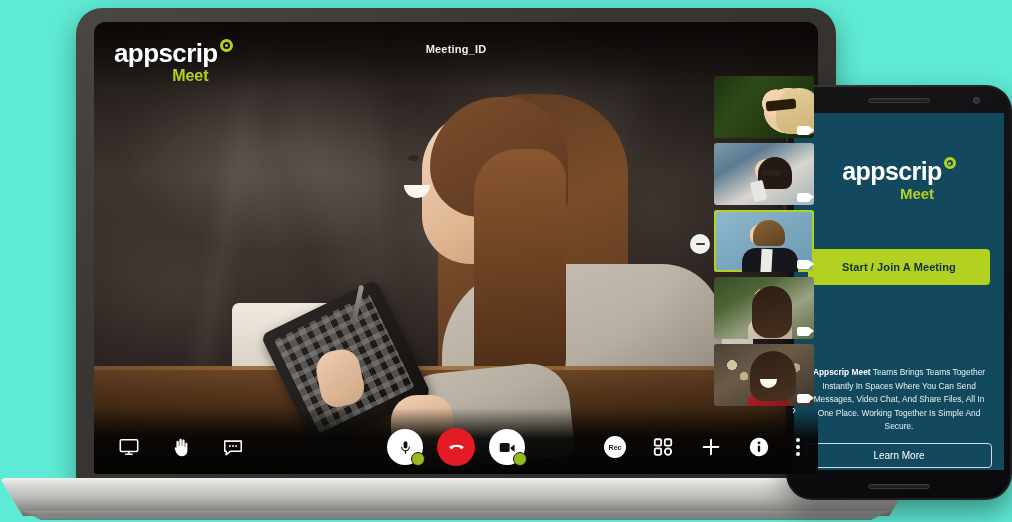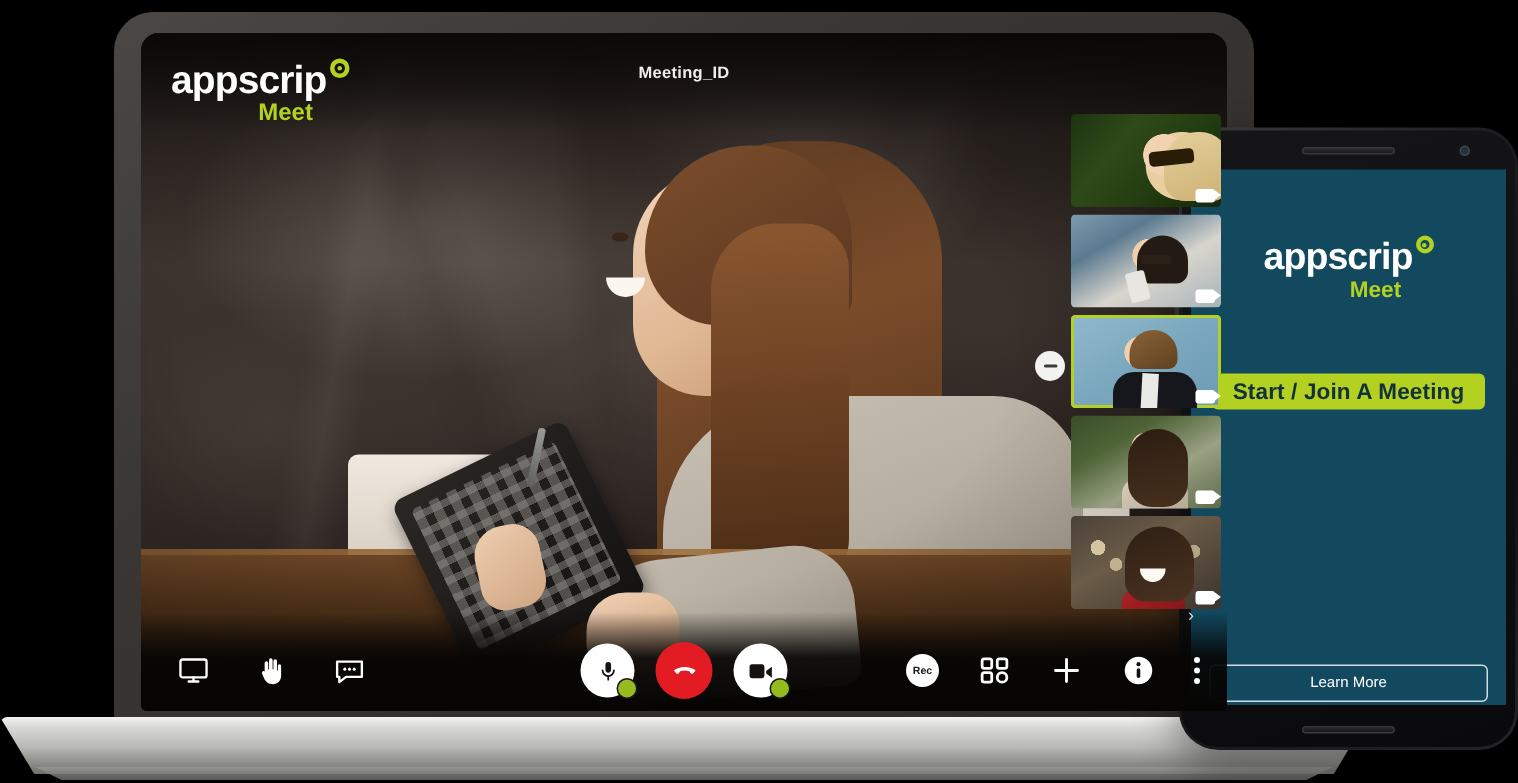--- a/index.html
+++ b/index.html
@@ -2,21 +2,21 @@
 <html><head>
 <meta charset="utf-8">
 <style>
   * { margin:0; padding:0; box-sizing:border-box; }
   html, body {
     width:1012px; height:522px;
     background:#ffffff;
     font-family:"Liberation Sans", sans-serif;
     overflow:hidden;
   }
-  #stage { position:relative; width:1012px; height:522px; background:#000000; }
+  #stage { position:relative; width:1012px; height:522px; background:#5eead4; }
 
   
   #laptop { position:absolute; left:76px; top:8px; width:760px; height:484px; }
 
   .laptop-lid {
     position:absolute; left:0; top:0; width:760px; height:478px;
     background:linear-gradient(145deg,#4a4745 0%,#393634 35%,#2c2a28 100%);
     border-radius:26px 26px 10px 10px;
     box-shadow:0 10px 26px rgba(0,0,0,.34);
   }
@@ -355,24 +355,24 @@
   .p-logo-dot {
     display:inline-block; width:12px; height:12px; border-radius:50%;
     border:3px solid #b2d121; vertical-align:top; margin-left:2px; margin-top:-2px; position:relative;
   }
   .p-logo-dot::after{ content:""; position:absolute; left:1.5px; top:1.5px; width:3px; height:3px;
     background:#b2d121; border-radius:50%; }
   .p-logo-sub { font-size:15px; font-weight:bold; color:#b2d121; line-height:1; margin-top:2px;
     padding-left:36px; }
 
   .cta-btn {
-    position:absolute; left:14px; right:14px; top:136px; height:24px;
+    position:absolute; left:14px; right:14px; top:136px; height:36px;
     background:#b2d121; border-radius:4px;
     display:flex; align-items:center; justify-content:center;
-    color:#13303c; font-size:15px; font-weight:bold; letter-spacing:.1px;
+    color:#13303c; font-size:11px; font-weight:bold; letter-spacing:.1px;
   }
   .phone-copy {
     position:absolute; left:12px; right:12px; top:253px;
     color:#e9f1f4; font-size:8.4px; line-height:1.62; text-align:center;
   }
   .phone-copy b { color:#ffffff; font-weight:bold; }
   .ghost-row {
     position:absolute; left:12px; right:12px; top:330px;
     display:flex; gap:11px;
   }
@@ -561,20 +561,21 @@
         </div>
 
       <div class="phone-screen">
         <div class="p-logo-wrap">
           <div class="p-logo-main"><span>appscrip</span><span class="p-logo-dot"></span></div>
           <div class="p-logo-sub">Meet</div>
         </div>
 
         <div class="cta-btn">Start / Join A Meeting</div>
 
+        <div class="phone-copy"><b>Appscrip Meet</b><span> Teams Brings Teams Together Instantly In Spaces Where You Can Send Messages, Video Chat, And Share Files, All In One Place. Working Together Is Simple And Secure.</span></div>
 
         <div class="ghost-row">
           <div class="ghost-btn">Learn More</div>
         </div>
       </div>
     </div>
   </div>
 
 </div>
 

